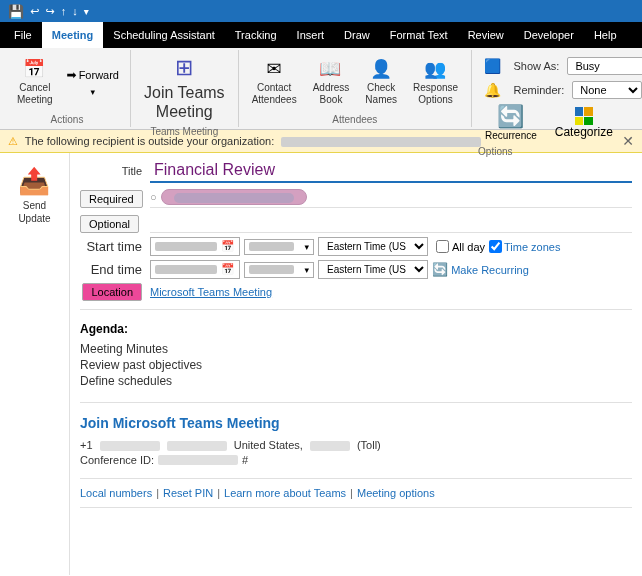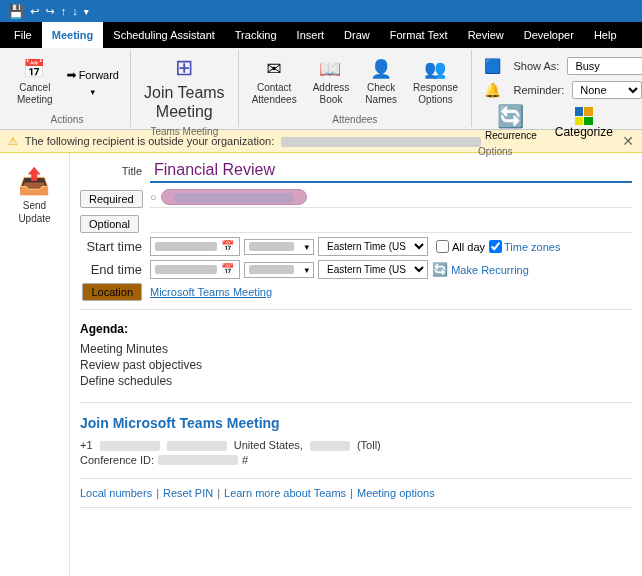--- a/index.html
+++ b/index.html
@@ -54,21 +54,21 @@
 
     .datetime-row { display: flex; align-items: center; margin-bottom: 4px; }
     .datetime-label { width: 70px; font-size: 13px; color: #333; text-align: right; padding-right: 8px; flex-shrink: 0; }
     .datetime-inputs { display: flex; align-items: center; gap: 4px; flex: 1; }
     .date-input { border: 1px solid #ababab; padding: 2px 4px; font-size: 11px; width: 90px; display: flex; align-items: center; gap: 2px; background: white; cursor: pointer; }
     .time-input { border: 1px solid #ababab; padding: 2px 4px; font-size: 11px; width: 70px; background: white; cursor: pointer; display: flex; align-items: center; justify-content: space-between; }
     .tz-select { border: 1px solid #ababab; padding: 2px 4px; font-size: 10px; width: 110px; background: white; }
     .allday-check { display: flex; align-items: center; gap: 3px; font-size: 11px; margin-left: 4px; }
     .timezones-link { color: #1e6fba; font-size: 11px; cursor: pointer; display: flex; align-items: center; gap: 2px; }
 
-    .location-btn { padding: 2px 8px; font-size: 11px; border: 1px solid #ababab; background: #a16207; cursor: pointer; border-radius: 2px; margin-right: 0; }
+    .location-btn { padding: 2px 8px; font-size: 11px; border: 1px solid #ababab; background: #ec4899; cursor: pointer; border-radius: 2px; margin-right: 0; }
     .teams-link { color: #1e6fba; font-size: 11px; cursor: pointer; text-decoration: underline; }
 
     .divider { border: none; border-top: 1px solid #e0e0e0; margin: 8px 0; }
 
     .agenda-section { padding: 4px 0; }
     .agenda-title { font-weight: bold; font-size: 12px; margin-bottom: 6px; }
     .agenda-item { font-size: 12px; color: #333; margin-bottom: 2px; }
 
     .teams-section { padding: 4px 0; }
     .teams-join-link { color: #1e6fba; font-size: 14px; font-weight: 600; cursor: pointer; display: block; margin-bottom: 8px; }

